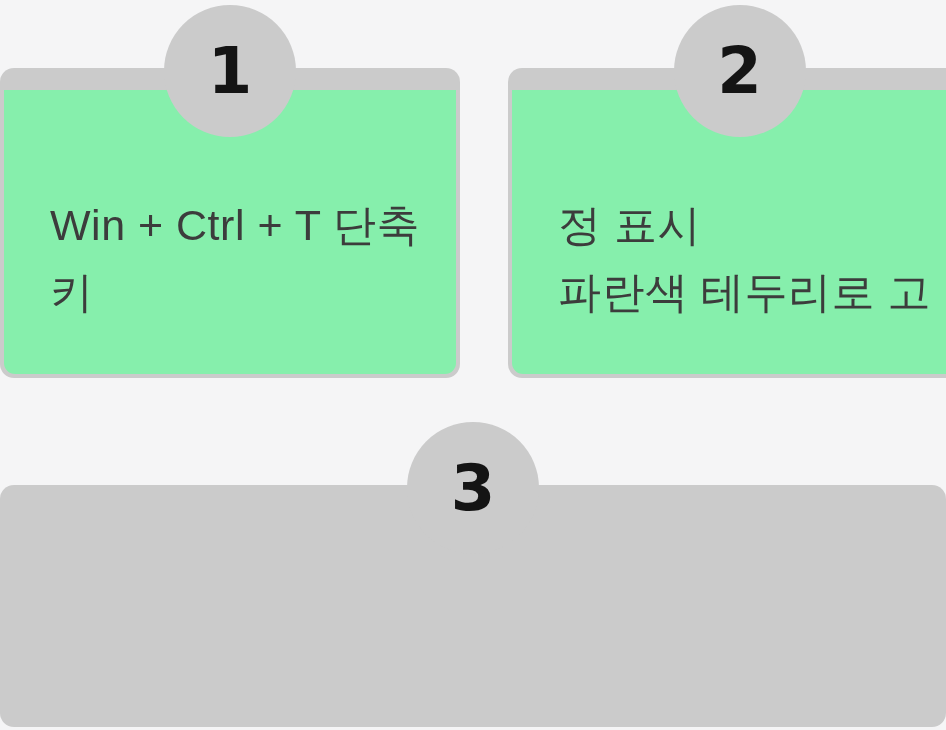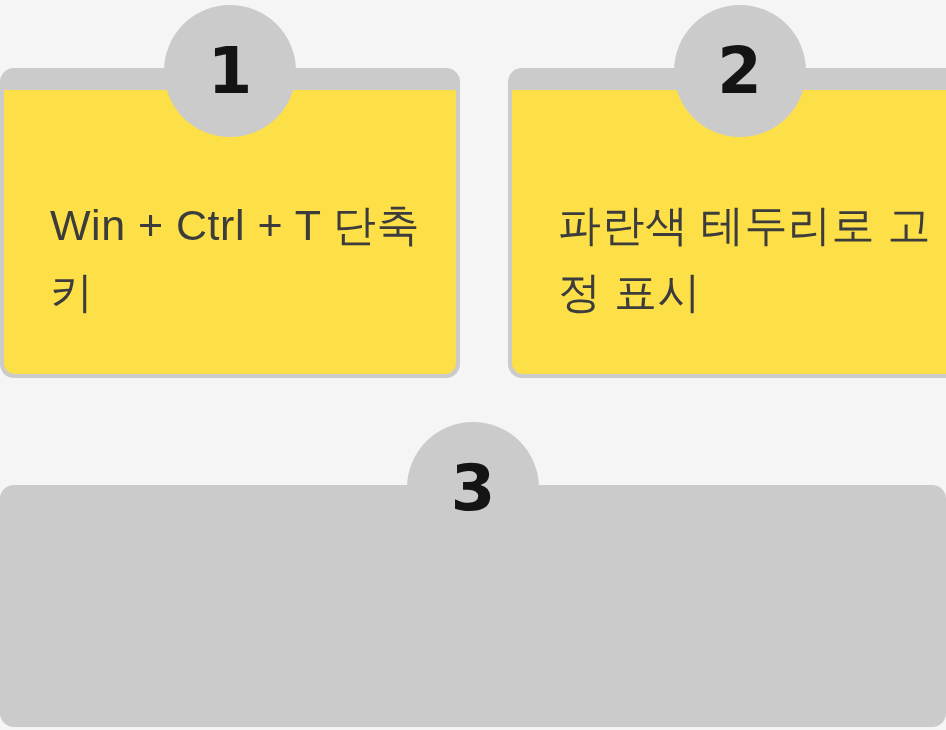--- a/index.html
+++ b/index.html
@@ -35,21 +35,21 @@
     border-radius: 14px;
     padding: 22px 4px 4px 4px;      
   }
   .card-1 { flex: 0 0 450px; height: 310px; }
   .card-2 { flex: 0 0 448px; height: 310px; }
   .card-3 { flex: 0 0 946px; height: 242px; }
   .card-body {
     box-sizing: border-box;
     width: 100%;
     height: 100%;
-    background: #fde047;
+    background: #86efac;
     border-radius: 0 0 11px 11px;
     padding-left: 46px;
     padding-right: 36px;
   }
   .card-1 .card-body, .card-2 .card-body { padding-top: 102px; }
   .card-3 .card-body { padding-top: 98px; }
   .step-text-line {
     font-size: 43px;
     line-height: 67px;
     color: #3c3c3c;
@@ -93,22 +93,22 @@
         <div class="step-text-line">Win + Ctrl + T 단축</div>
         <div class="step-text-line">키</div>
       </div>
     </section>
 
     <section class="card card-2">
       <div class="badge">
         <span class="badge-number">2</span>
       </div>
       <div class="card-body">
+        <div class="step-text-line">정 표시</div>
         <div class="step-text-line">파란색 테두리로 고</div>
-        <div class="step-text-line">정 표시</div>
       </div>
     </section>
 
   </div>
 
   <div class="row row-bottom">
 
     <section class="card card-3">
       <div class="badge">
         <span class="badge-number">3</span>

